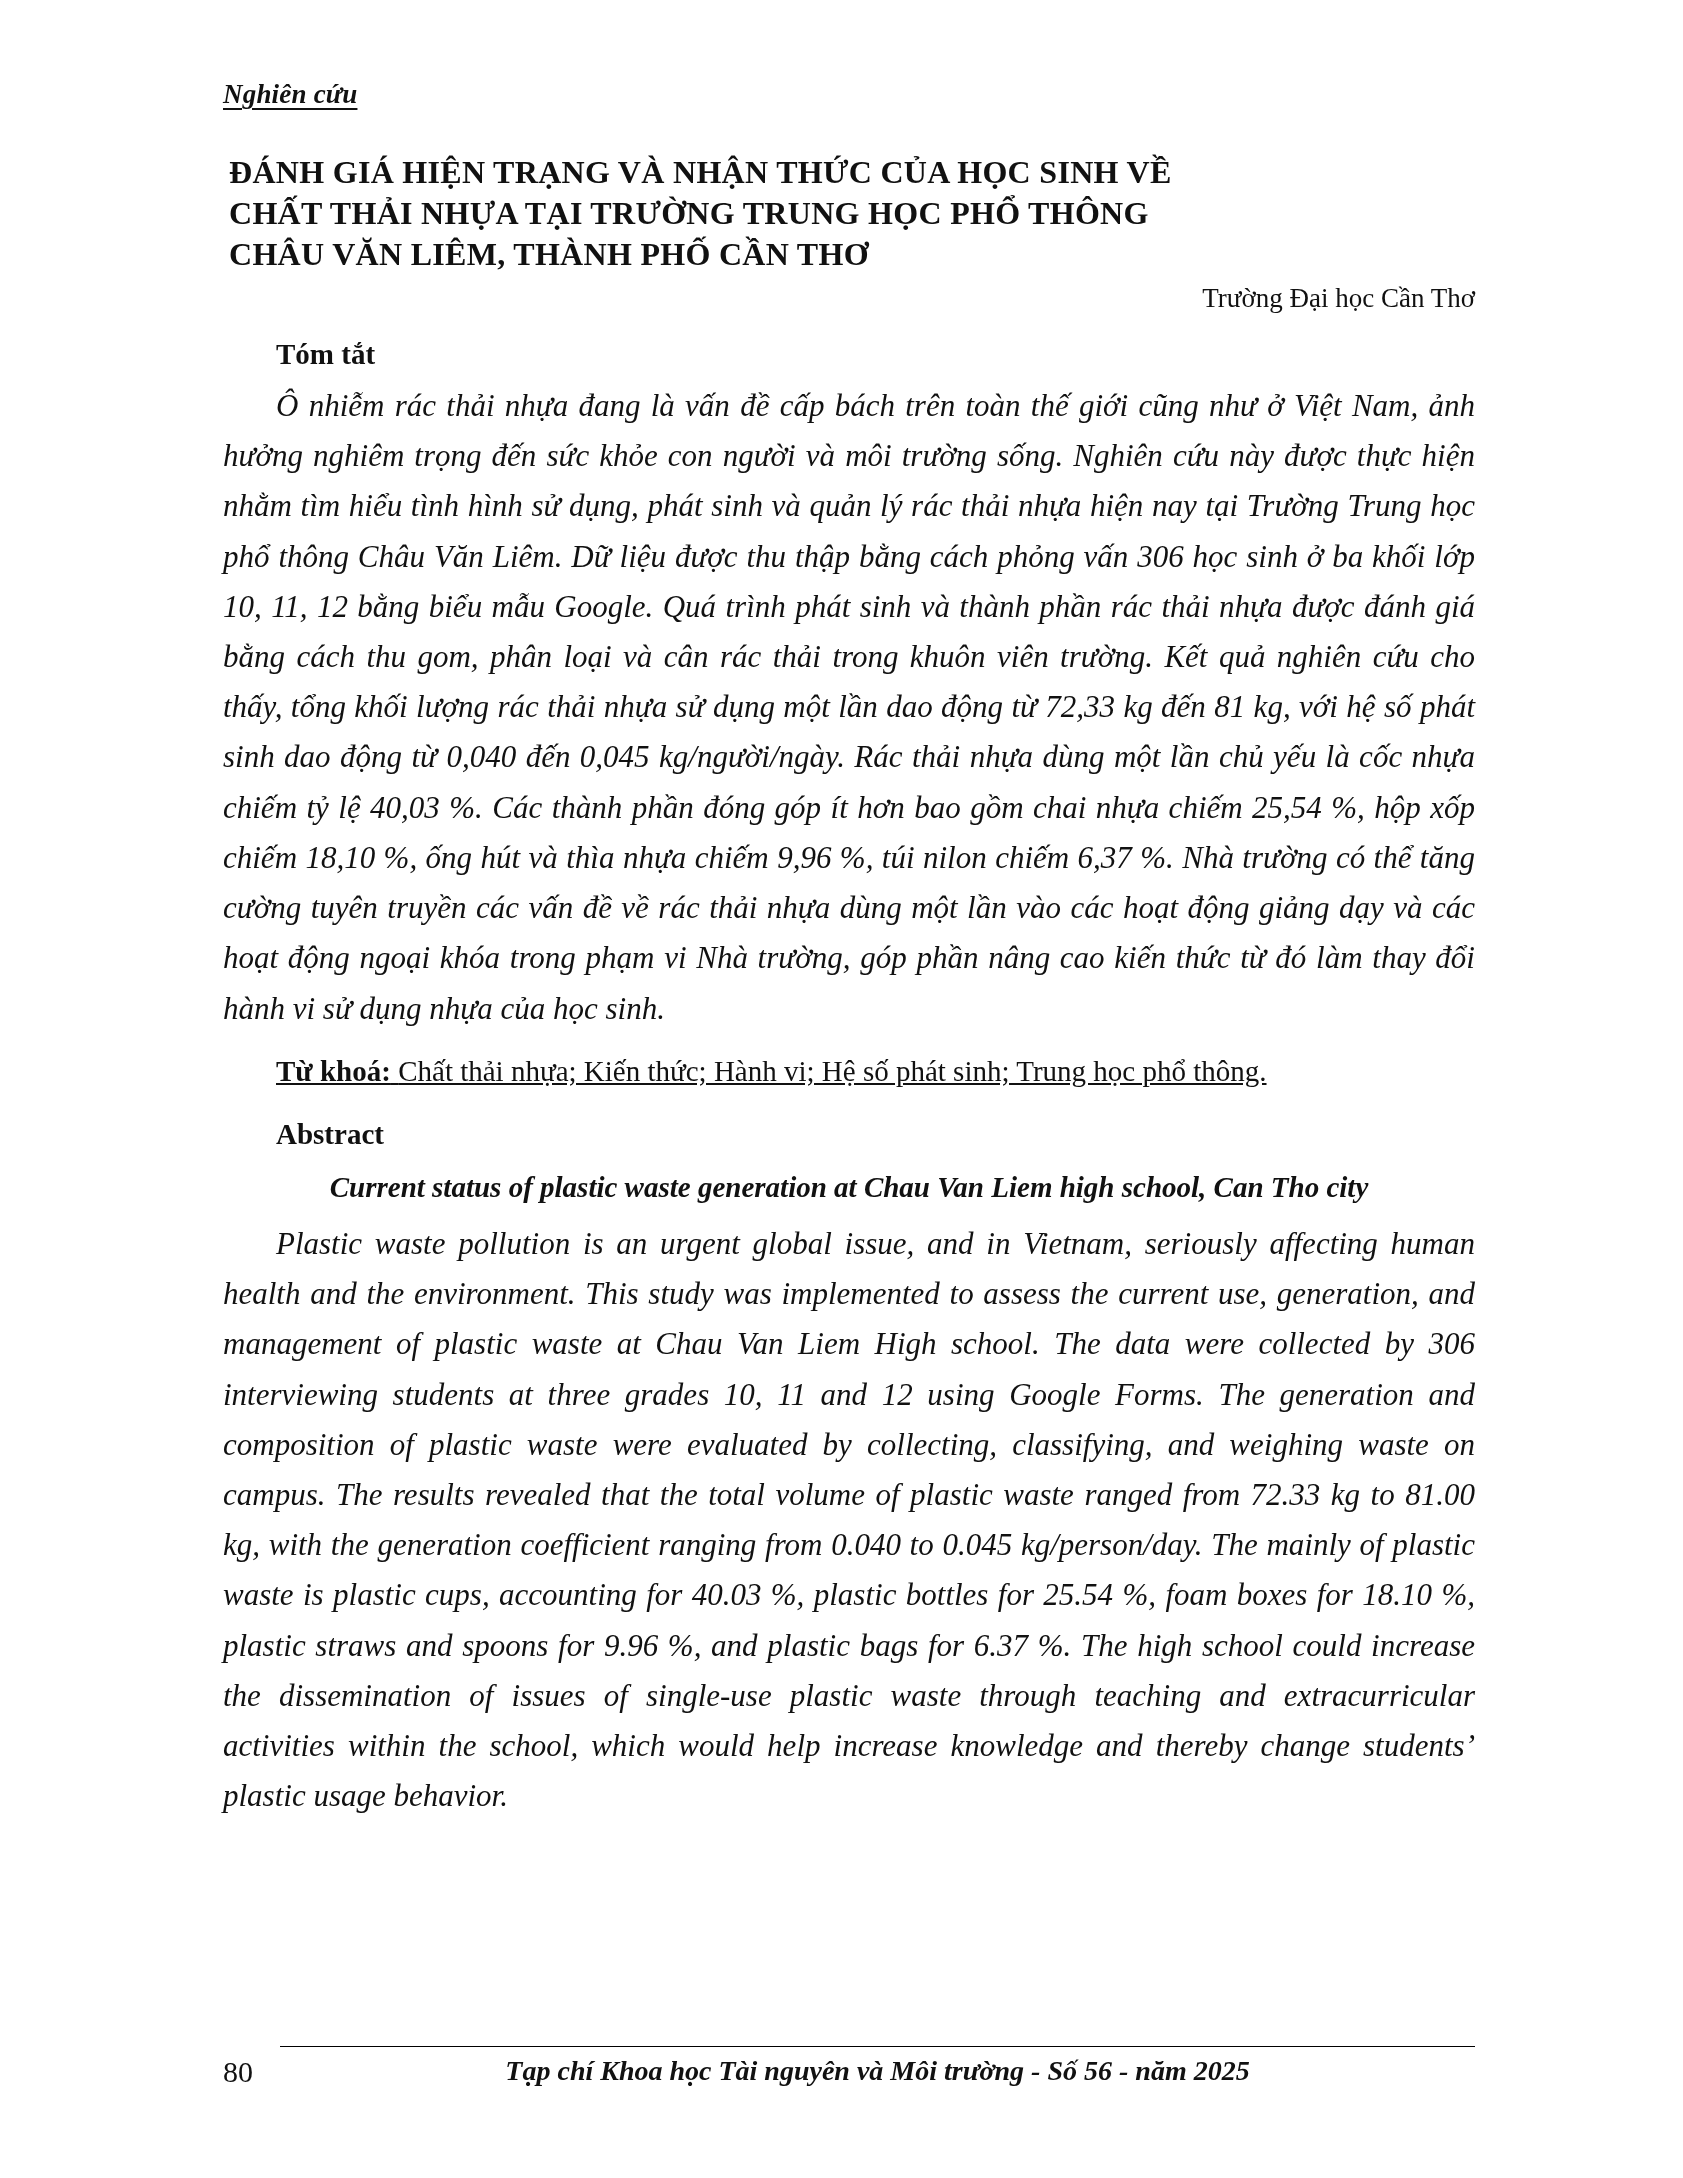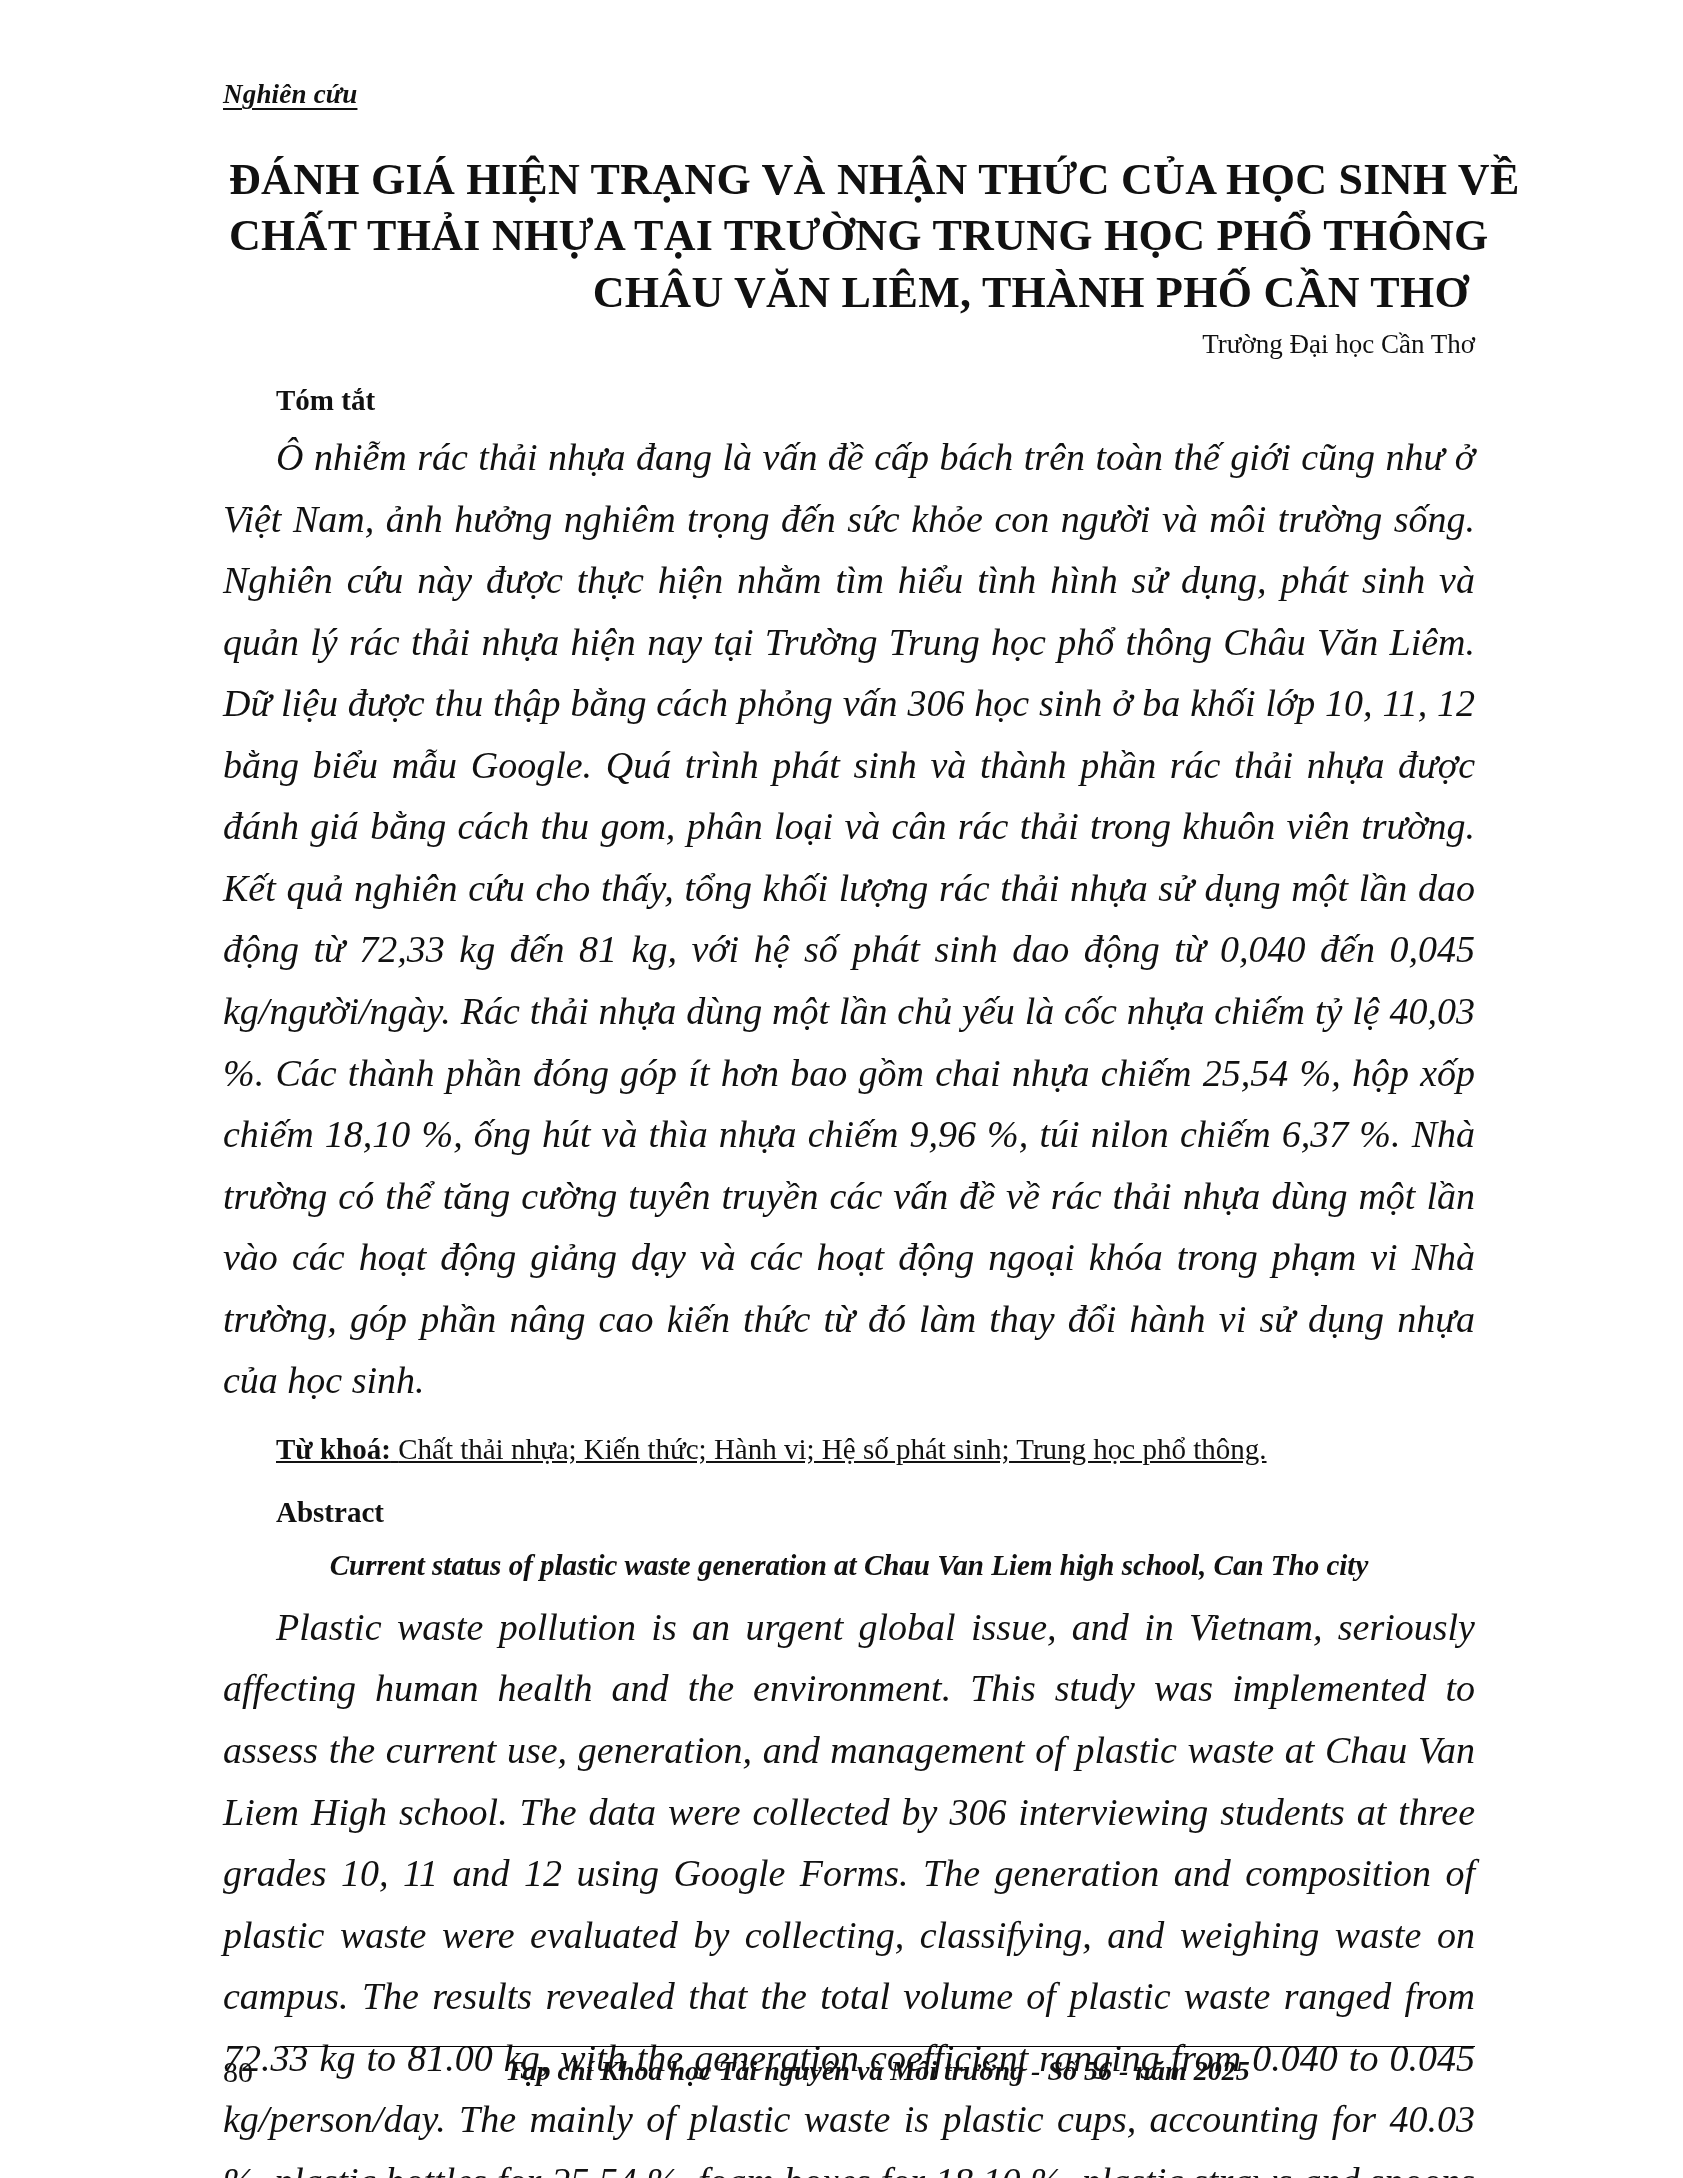--- a/index.html
+++ b/index.html
@@ -28,23 +28,23 @@
     font-weight: bold;
     font-size: 27px;
     letter-spacing: 0.2px;
     text-decoration: underline;
     text-underline-offset: 5px;
     margin: 20px 0 0 0;
   }
 
   
   .article-title {
-    text-align: right;
+    text-align: left;
     font-weight: bold;
-    font-size: 44px;
+    font-size: 32px;
     line-height: 1.28;
     letter-spacing: 0.3px;
     margin: 42px 0 0 0;
     padding: 0 6px;
   }
   .article-title .tline { display: block; white-space: nowrap; }
 
   
   .authors {
     text-align: center;
@@ -75,21 +75,21 @@
     font-style: italic;
     font-size: 29px;
     margin: 18px 0 0 0;
     text-align: center;
     line-height: 1.3;
   }
 
   
   .abstract-vn, .abstract-en {
     font-style: italic;
-    font-size: 38px;
+    font-size: 31px;
     line-height: 1.62;
     text-align: justify;
     text-justify: inter-word;
     text-indent: 53px;
     margin: 10px 0 0 0;
     hyphens: none;
   }
   .abstract-en { margin-top: 12px; }
 
   .keywords {

